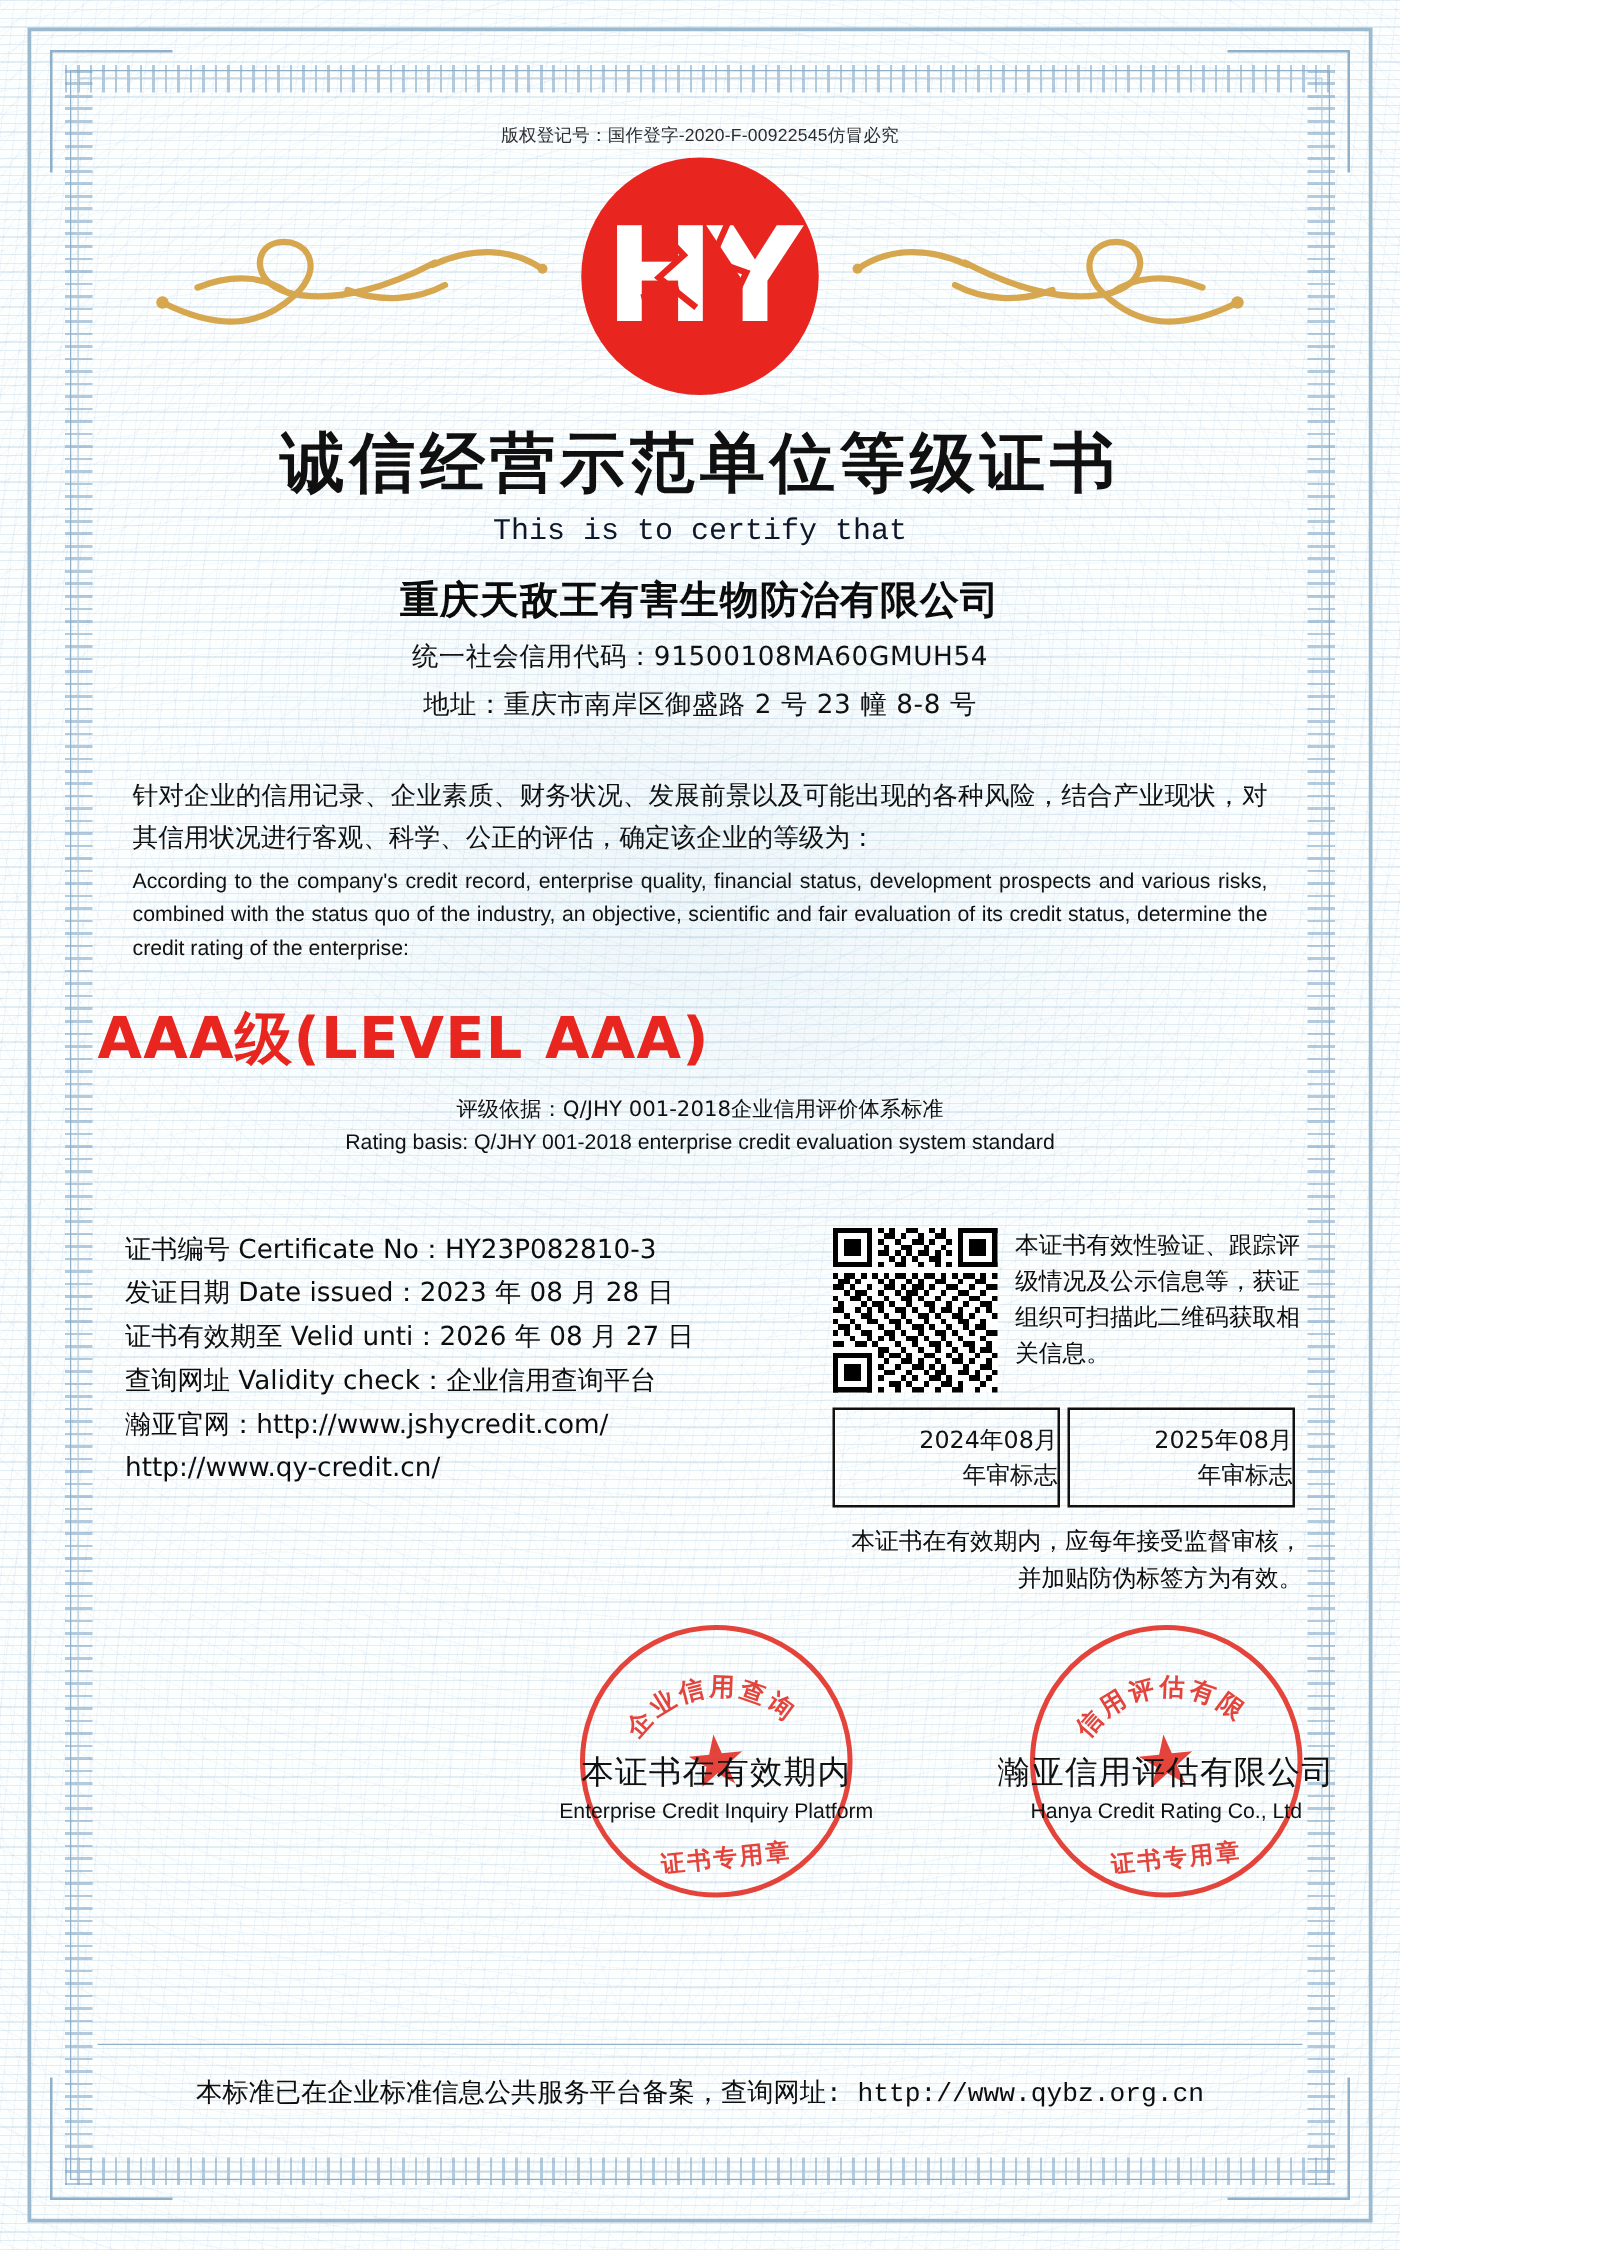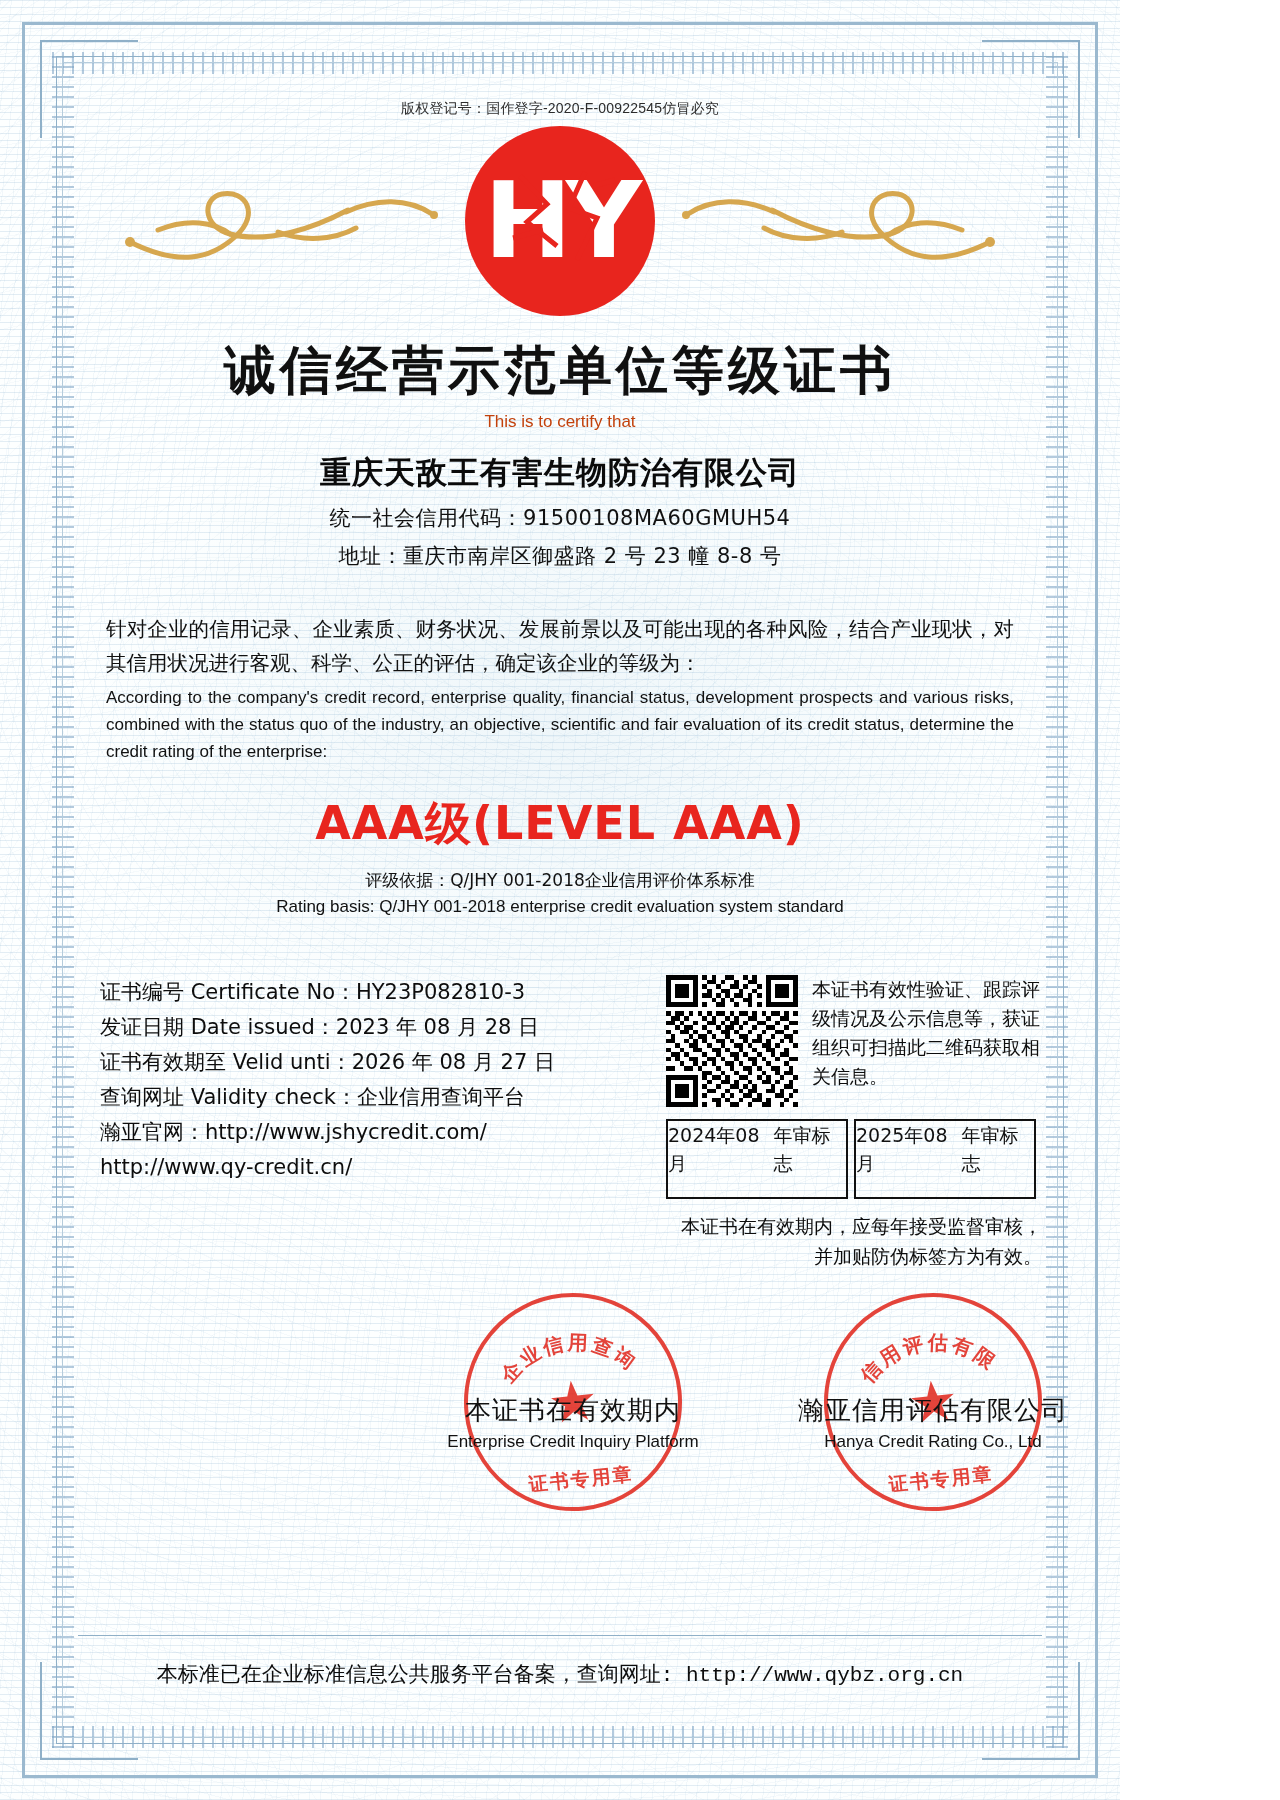--- a/index.html
+++ b/index.html
@@ -165,23 +165,24 @@
 
   .certify-cn {
     text-align: center;
     font-size: 25px;
     color: #111;
     margin-top: 26px;
     font-family: "DejaVu Sans", sans-serif;
   }
   .certify-en {
     text-align: center;
-    font-size: 17px;
-    color: #c2410c;
+    font-size: 24px;
+    color: #0f172a;
     margin-top: 6px;
+    font-family: Liberation Mono, monospace;
   }
   .company {
     text-align: center;
     font-size: 31px;
     font-weight: bold;
     color: #0b0b0b;
     letter-spacing: 1px;
     margin-top: 20px;
     font-family: Liberation Mono, monospace;
   }
@@ -207,21 +208,20 @@
   }
   .para-en {
     font-size: 17px;
     line-height: 27px;
     color: #111;
     text-align: justify;
     margin-top: 4px;
   }
 
   .level {
-    text-align: center;
     font-size: 46px;
     font-weight: bold;
     color: #e8251e;
     margin-top: 28px;
     letter-spacing: 1px;
     font-family: "DejaVu Sans", sans-serif;
   }
   .basis-cn {
     text-align: center;
     font-size: 17px;
@@ -280,22 +280,22 @@
   .stamp-boxes {
     display: flex;
     margin-top: 12px;
     gap: 0;
   }
   .stamp-box {
     border: 2px solid #111;
     width: 178px;
     height: 76px;
     display: flex;
-    flex-direction: row;
-    align-items: flex-start;
+    flex-direction: column;
+    align-items: flex-end;
     justify-content: center;
     font-size: 19px;
     color: #111;
     font-family: "DejaVu Sans", sans-serif;
     line-height: 28px;
   }
   .stamp-box + .stamp-box { margin-left: 6px; }
   .annual-note {
     margin-top: 12px;
     font-size: 19px;

